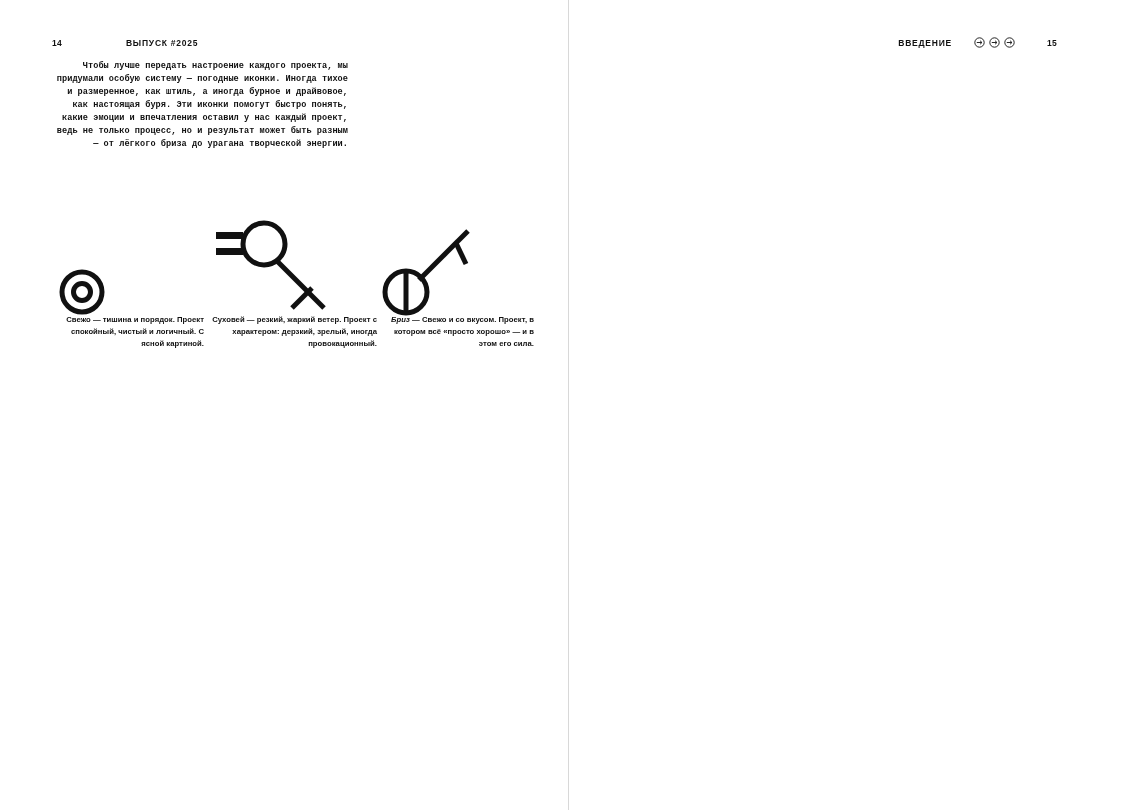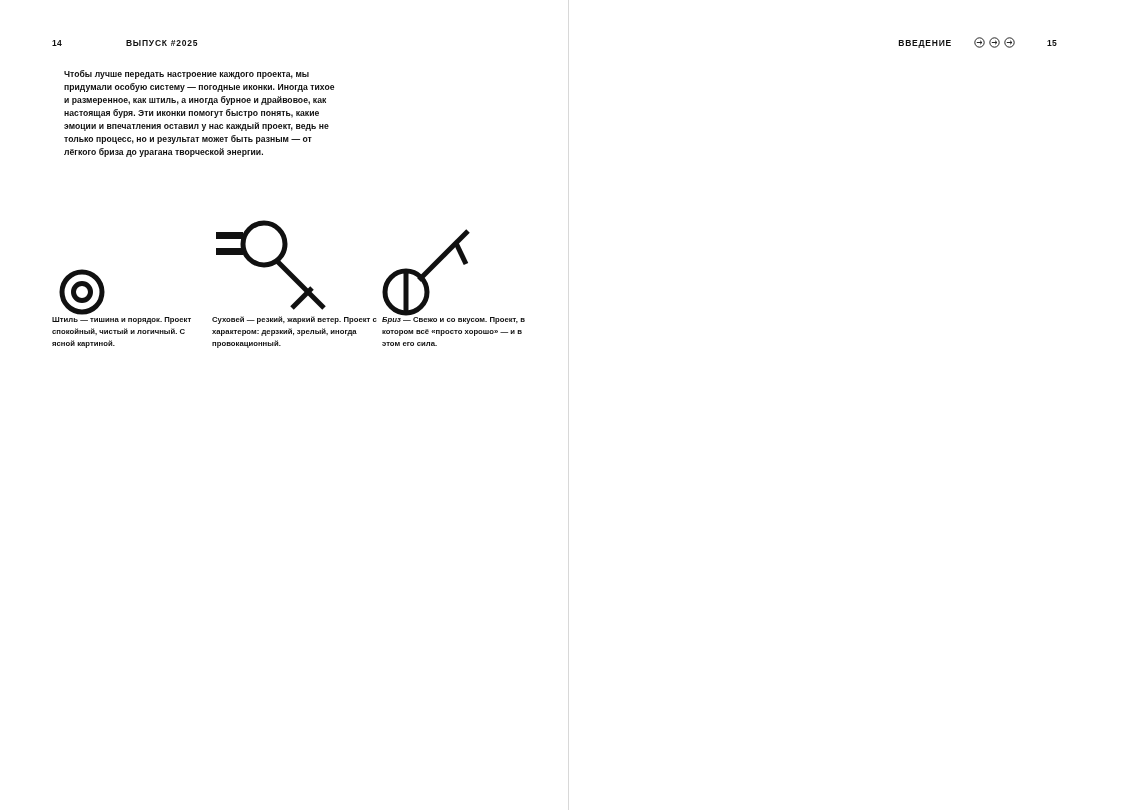--- a/index.html
+++ b/index.html
@@ -17,21 +17,21 @@
   
   .spread {
     position: absolute;
     inset: 0;
     display: flex;
   }
   .page {
     position: relative;
     height: 810px;
   }
-  .page-left  { width: 568px; }
+  .page-left  { width: 568px; text-align: right; }
   .page-right { width: 531px; }
 
   .gutter {
     position: absolute;
     left: 568px;
     top: 0;
     width: 1px;
     height: 810px;
     background: #d8d8d8;
   }
@@ -71,21 +71,21 @@
   .intro {
     position: absolute;
     left: 52px;
     top: 56px;
     width: 300px;
     font-size: 8.6px;
     line-height: 1.52;
     font-weight: 600;
     letter-spacing: 0.005em;
   }
-  .intro p { margin: 12px; }
+  .intro p { margin: 4px; font-family: Liberation Mono, monospace; }
 
   
   .icon-row {
     position: absolute;
     display: flex;
   }
   .icon-row-left  { left: 52px;  top: 218px; width: 500px; }
 
   .icon-cell {
     position: relative;
@@ -132,21 +132,21 @@
     <div class="icon-row icon-row-left">
 
       <div class="icon-cell" style="width:160px;">
         <div class="glyph-box">
           <svg width="60" height="62" viewBox="0 0 60 62" aria-hidden="true">
             <circle cx="30" cy="40" r="20" fill="none" stroke="#111" stroke-width="5"></circle>
             <circle cx="30" cy="40" r="8.5" fill="none" stroke="#111" stroke-width="5"></circle>
           </svg>
         </div>
         <div class="caption">
-          <span class="term">Штиль</span><span> — тишина и порядок. Проект спокойный, чистый и логичный. С ясной картиной.</span>
+          <span class="term">Свежо</span><span> — тишина и порядок. Проект спокойный, чистый и логичный. С ясной картиной.</span>
         </div>
       </div>
 
       <div class="icon-cell" style="width:170px;">
         <div class="glyph-box">
           <svg width="125" height="96" viewBox="0 0 125 96" aria-hidden="true">
             <circle cx="52" cy="26" r="21" fill="none" stroke="#111" stroke-width="5"></circle>
             <rect x="4" y="14" width="27" height="7" fill="#111"></rect>
             <rect x="4" y="30" width="27" height="7" fill="#111"></rect>
             <line x1="65" y1="43" x2="112" y2="90" stroke="#111" stroke-width="5"></line>

